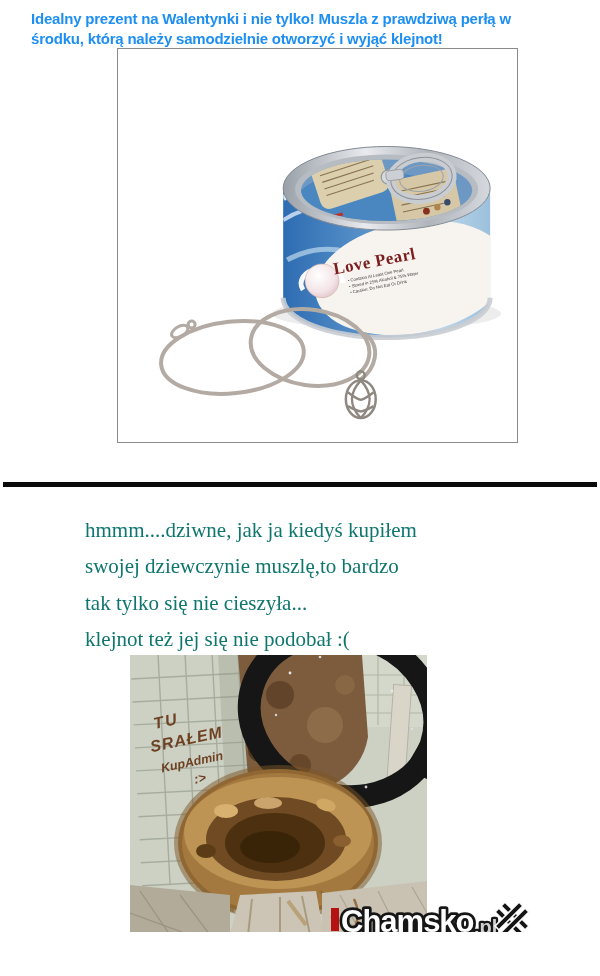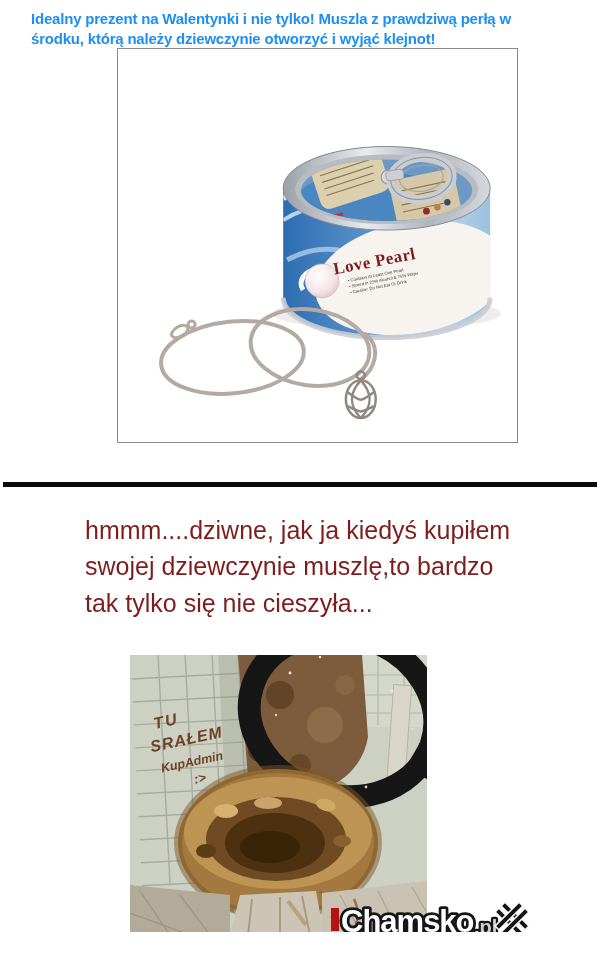--- a/index.html
+++ b/index.html
@@ -16,42 +16,42 @@
   .photo-frame{
     position:absolute;left:117px;top:48px;width:401px;height:395px;
     border:1px solid #8a8a8a;box-sizing:border-box;background:#ffffff;
   }
   .photo-frame svg{display:block;width:100%;height:100%;}
   .divider{
     position:absolute;left:3px;top:482px;width:594px;height:5px;background:#0a0a0a;
   }
   .comment{
     position:absolute;left:85px;top:512px;width:500px;
-    color:#7f1d1d;font-size:25px;line-height:36.4px;font-weight:400;
+    color:#0f766e;font-size:21px;line-height:36.4px;font-weight:400;font-family:Liberation Serif, serif;
   }
   .comment div{white-space:nowrap;}
   .toilet{
     position:absolute;left:130px;top:655px;width:297px;height:280px;
   }
   .toilet svg{display:block;width:100%;height:100%;}
   .watermark{
     position:absolute;left:328px;top:893px;width:210px;height:52px;
   }
   .watermark svg{display:block;width:100%;height:100%;}
   text{font-family:"Liberation Sans",sans-serif;}
   .serifText{font-family:"Liberation Serif",serif;}
 </style>
 </head>
 <body>
 
 <div class="page">
 
   <div class="header">
     <div>Idealny prezent na Walentynki i nie tylko! Muszla z prawdziwą perłą w</div>
-    <div>środku, którą należy dziewczynie otworzyć i wyjąć klejnot!</div>
+    <div>środku, którą należy samodzielnie otworzyć i wyjąć klejnot!</div>
   </div>
 
   <div class="photo-frame">
     <svg viewBox="0 0 401 395">
       <defs>
         <linearGradient id="canSide" x1="0" y1="0" x2="1" y2="0">
           <stop offset="0" stop-color="#2e6cb2"></stop>
           <stop offset="0.45" stop-color="#5d97cc"></stop>
           <stop offset="0.75" stop-color="#bcd7ec"></stop>
           <stop offset="1" stop-color="#9cc0dc"></stop>
@@ -146,20 +146,21 @@
       </g>
     </svg>
   </div>
 
   <div class="divider"></div>
 
   <div class="comment">
     <div>hmmm....dziwne, jak ja kiedyś kupiłem</div>
     <div>swojej dziewczynie muszlę,to bardzo</div>
     <div>tak tylko się nie cieszyła...</div>
+    <div>klejnot też jej się nie podobał :(</div>
   </div>
 
   <div class="toilet">
     <svg viewBox="0 0 297 280">
       <rect x="0" y="0" width="297" height="280" fill="#ccd1c4"></rect>
 
       <g transform="rotate(-3 0 0)">
         <path d="M28,0 V232 M55,0 V236 M82,0 V240 M108,0 V244" stroke="#a6ad9e" stroke-width="1.4"></path>
         <path d="M0,24 H114 M0,47 H114 M0,70 H114 M0,93 H114 M0,116 H114 M0,139 H114 M0,162 H112 M0,185 H112 M0,208 H112 M0,231 H110" stroke="#a6ad9e" stroke-width="1.4"></path>
         <rect x="88" y="0" width="32" height="250" fill="#8d917e" opacity="0.30"></rect>

